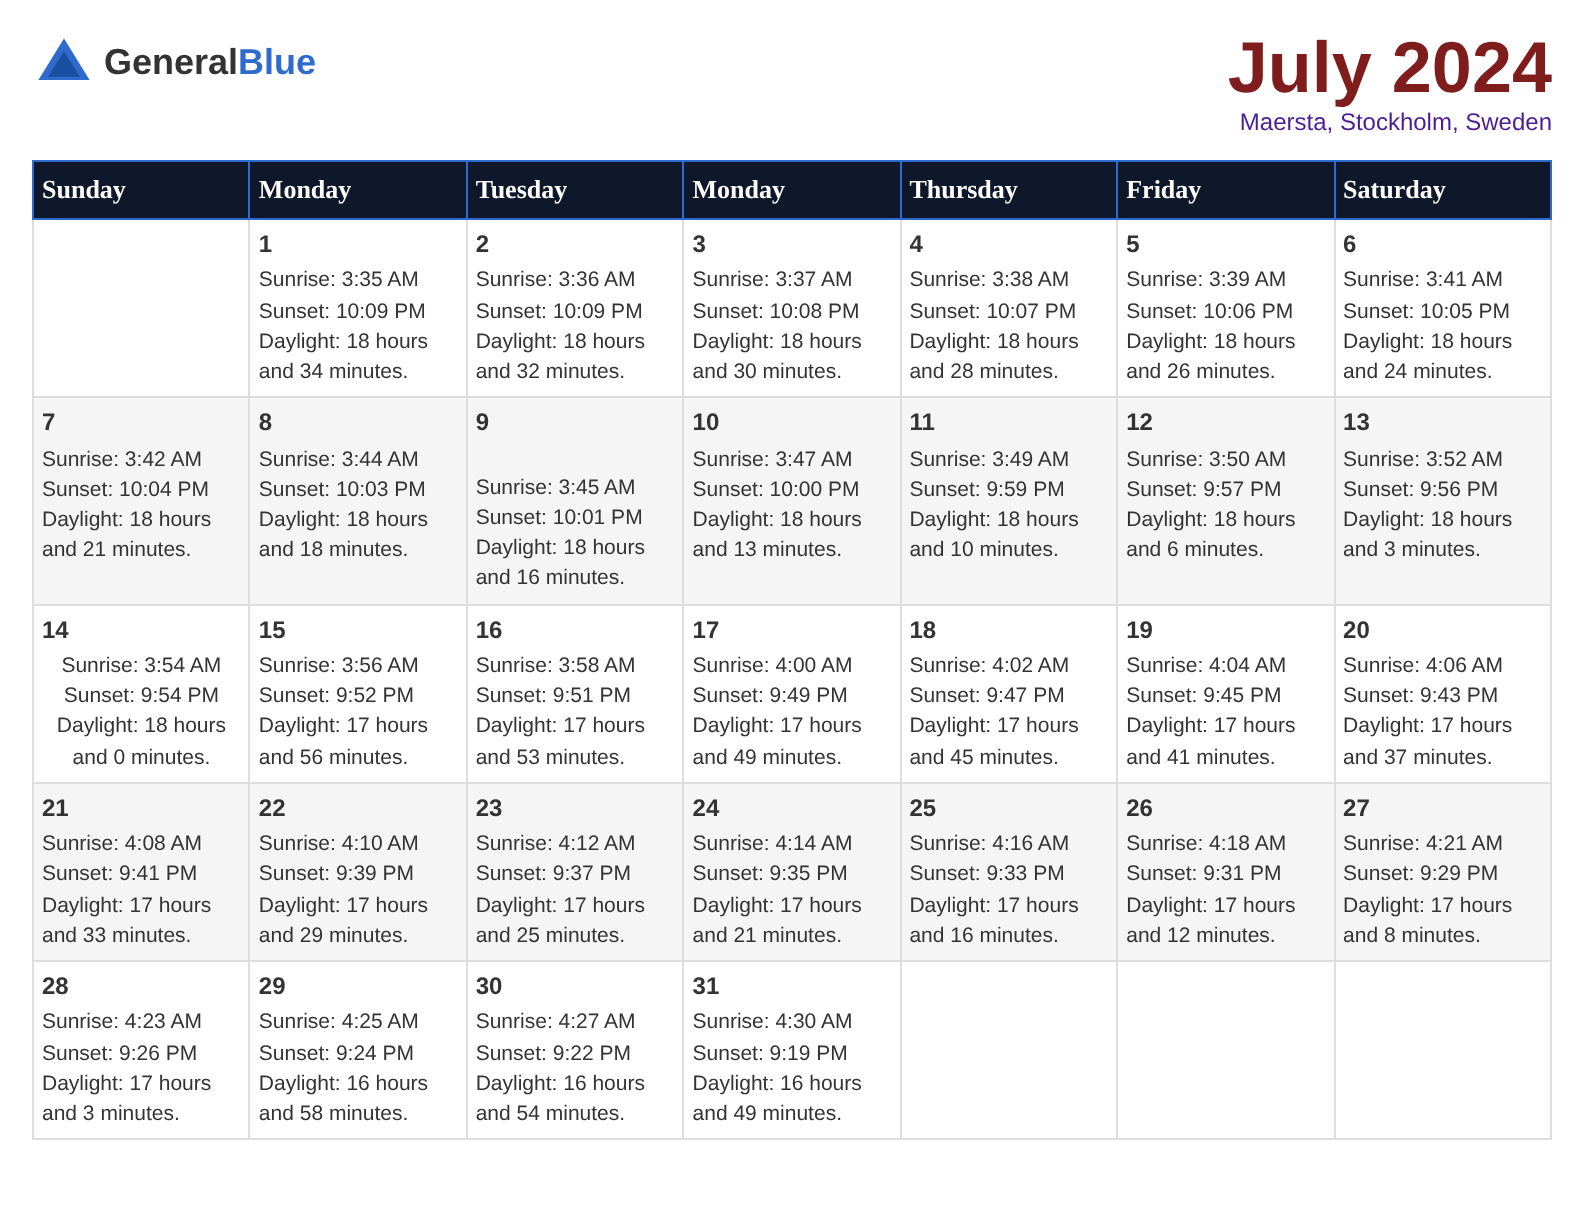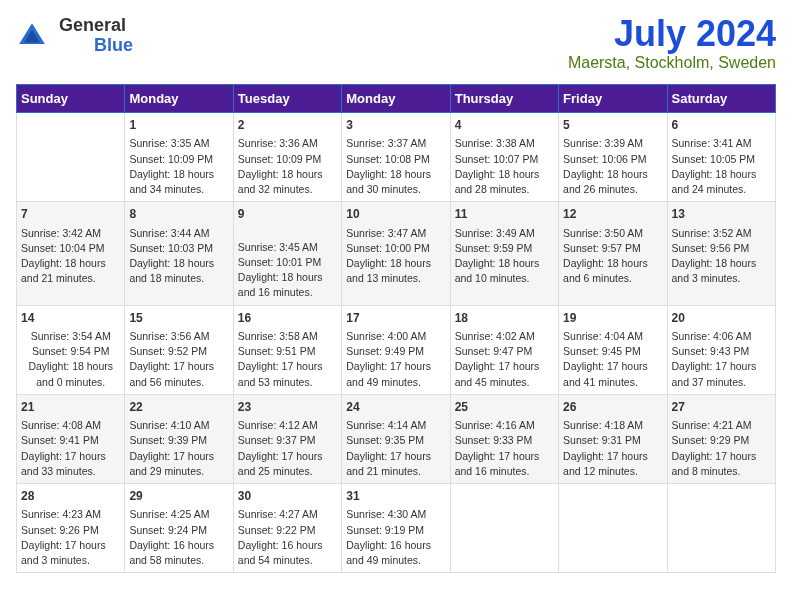--- a/index.html
+++ b/index.html
@@ -16,60 +16,59 @@
       align-items: flex-start;
       margin-bottom: 12px;
     }
     .logo {
       display: flex;
       align-items: center;
       gap: 4px;
     }
     .logo-text {
       display: flex;
-      flex-direction: column;
+      flex-direction: row;
       line-height: 1.1;
-      text-align: center;
     }
     .logo-general {
       font-size: 18px;
       font-weight: bold;
       color: #333;
     }
     .logo-blue {
       font-size: 18px;
       font-weight: bold;
       color: #2e6bcd;
-      margin-left: 42px;
     }
     .logo-icon {
       width: 32px;
       height: 32px;
     }
     .title-section {
       text-align: right;
     }
     .month-year {
       font-size: 36px;
       font-weight: bold;
-      color: #1d4ed8;
+      color: #7f1d1d;
       line-height: 1;
     }
     .location {
-      font-size: 16px;
-      color: #4d7c0f;
+      font-size: 12px;
+      color: #4c1d95;
       margin-top: 2px;
     }
     table {
       width: 100%;
       border-collapse: collapse;
       table-layout: fixed;
     }
     thead tr {
-      background-color: #4c1d95;
+      background-color: #0f172a;
+      font-family: Liberation Serif, serif;
     }
     thead th {
       color: #fff;
       font-size: 13px;
       font-weight: bold;
       padding: 6px 4px;
       text-align: left;
       border: 1px solid #2e6bcd;
     }
     tbody tr {

